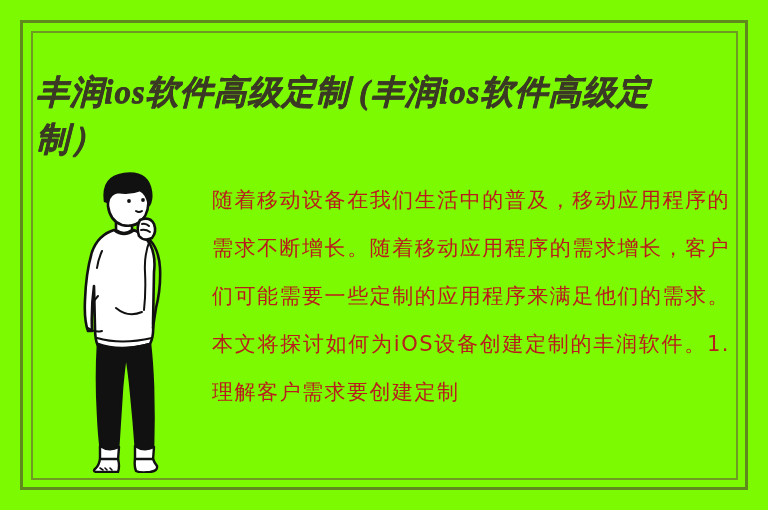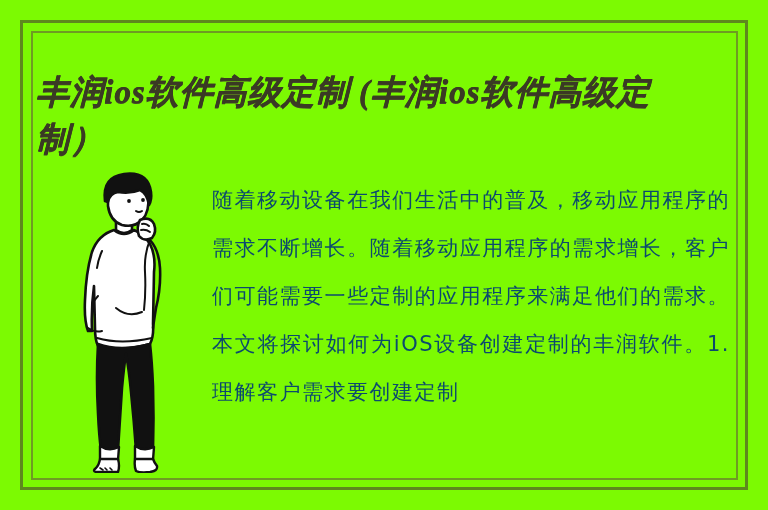--- a/index.html
+++ b/index.html
@@ -63,21 +63,21 @@
   .figure-wrap svg {
     display: block;
     width: 100%;
     height: 100%;
   }
   .body-text {
     position: absolute;
     left: 212px;
     top: 176px;
     width: 518px;
-    color: #0c4a6e;
+    color: #b91c1c;
     font-family: "DejaVu Sans", sans-serif;
     font-size: 21px;
     line-height: 48px;
     letter-spacing: 1.5px;
     text-align: justify;
     text-align-last: left;
     white-space: normal;
   }
 </style>
 </head>

